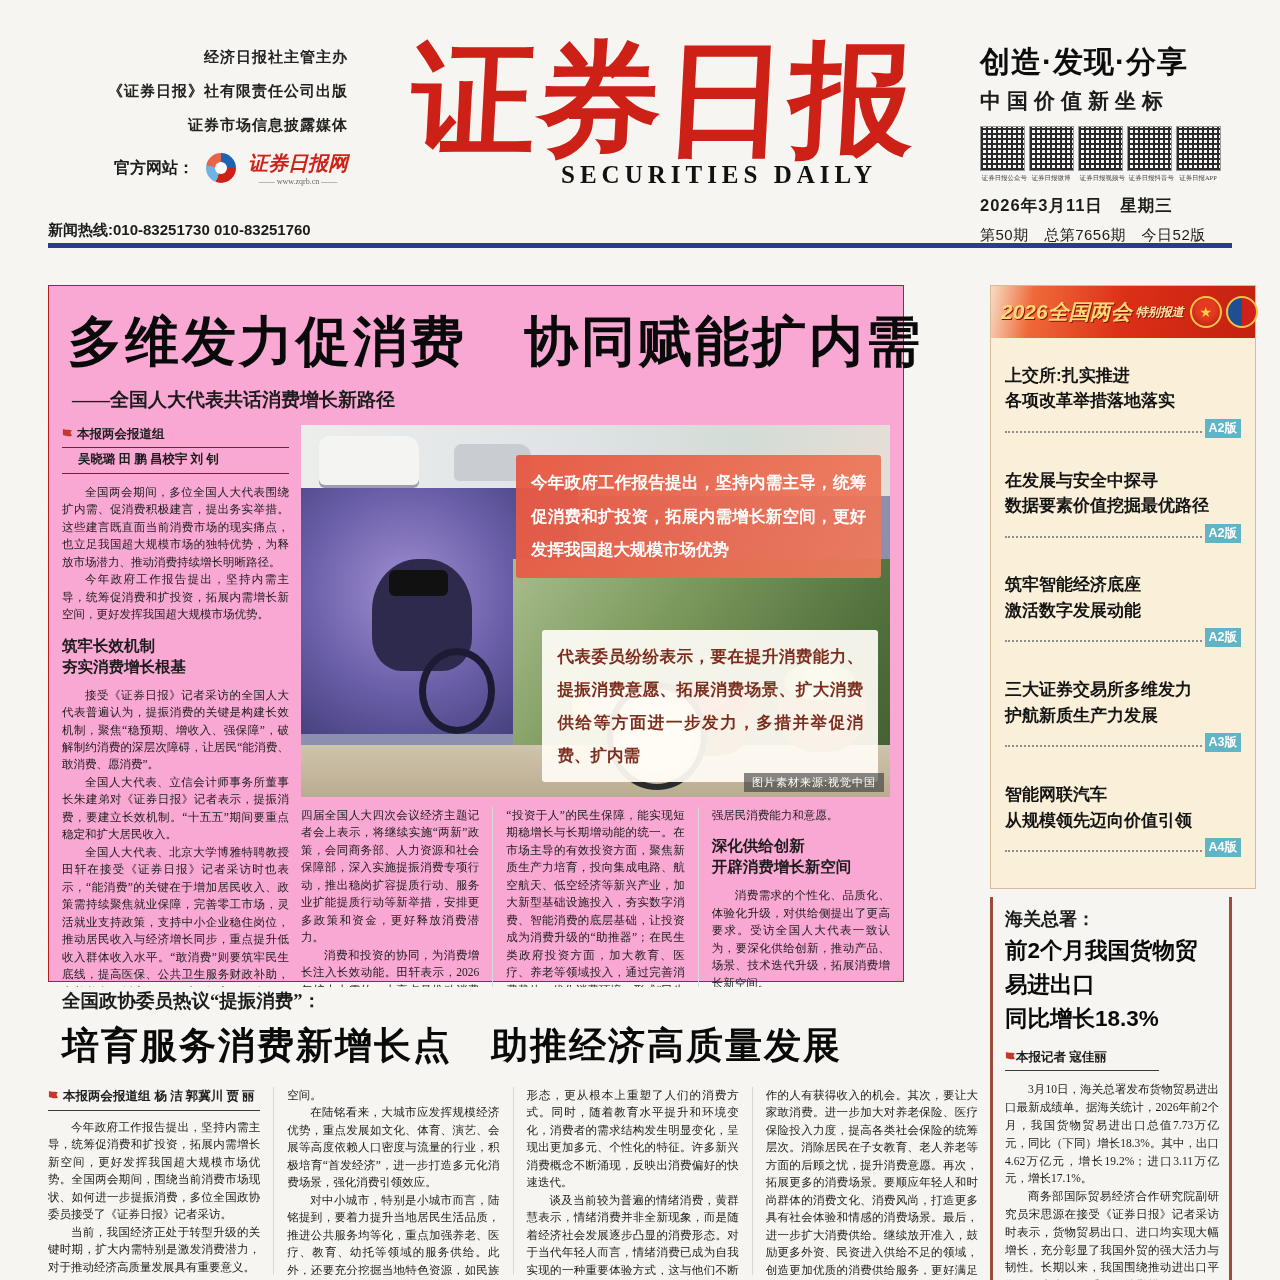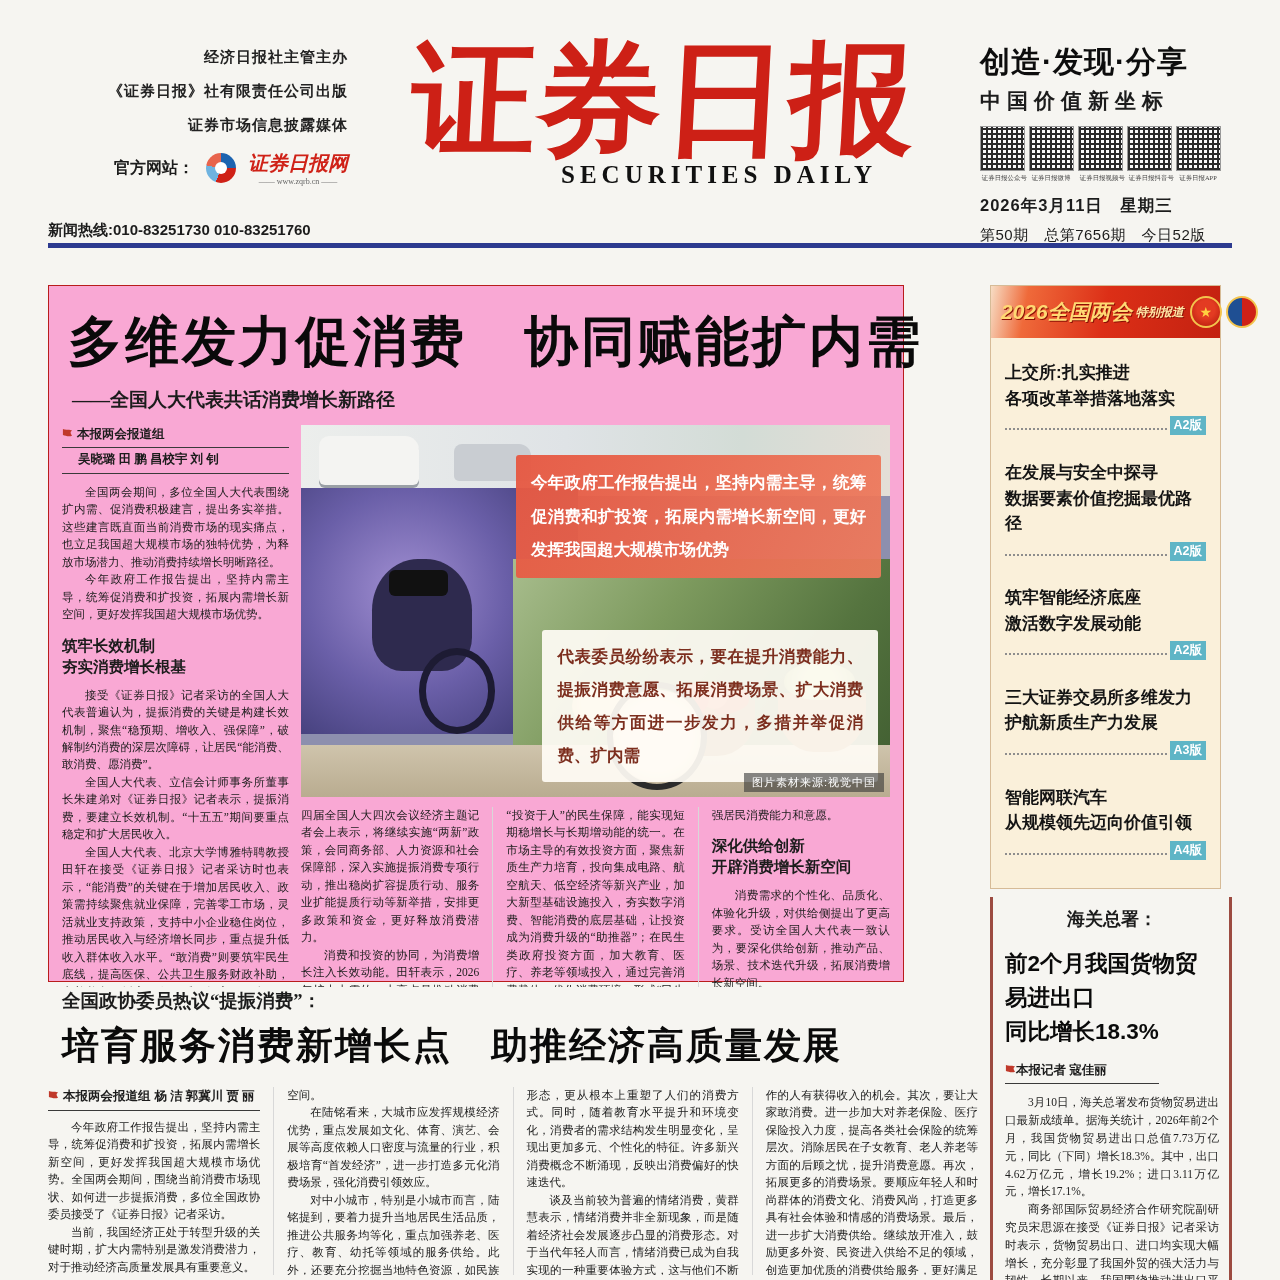--- a/index.html
+++ b/index.html
@@ -89,21 +89,21 @@
     background:linear-gradient(115deg,rgba(230,88,66,.96),rgba(238,122,92,.93));
     color:#fff;font-family:"Liberation Sans",sans-serif;font-weight:700;font-size:16.5px;
     line-height:2.05;text-align:justify;border-radius:3px;}
   .ov-white{position:absolute;left:41%;top:55%;width:57%;box-sizing:border-box;padding:10px 15px;
     background:rgba(255,252,245,.93);color:#7c2e1e;font-family:"Liberation Sans",sans-serif;
     font-weight:700;font-size:16.5px;line-height:2.0;text-align:justify;border-radius:3px;}
   .ph-credit{position:absolute;right:6px;bottom:5px;background:rgba(55,55,55,.6);color:#fff;
     font-family:"Liberation Sans",sans-serif;font-size:11px;padding:2px 8px;letter-spacing:1px;}
 
   
-  .special{position:absolute;left:990px;top:285px;width:231px;height:604px;box-sizing:border-box;
+  .special{position:absolute;left:990px;top:285px;width:266px;height:604px;box-sizing:border-box;
     background:#faf0da;border:1px solid #d6bb97;display:flex;flex-direction:column;}
   .sp-banner{height:52px;flex:none;display:flex;align-items:center;padding:0 6px 0 10px;gap:4px;
     background:linear-gradient(100deg,#f7ddc4 0%,#ef6a3a 16%,#dc2f17 50%,#c32110 100%);}
   .sp-banner-title{font-family:"Liberation Sans",sans-serif;font-style:italic;font-weight:900;
     font-size:21px;color:#ffd973;text-shadow:1px 1px 0 #8a1005;white-space:nowrap;flex:1;}
   .sp-banner-sub{font-family:"Liberation Sans",sans-serif;font-style:italic;font-weight:900;
     font-size:12px;color:#ffe9a8;text-shadow:1px 1px 0 #8a1005;white-space:nowrap;margin-right:2px;}
   .emblem{width:32px;height:32px;border-radius:50%;flex:none;border:2px solid #f3c44d;box-sizing:border-box;
     display:flex;align-items:center;justify-content:center;font-size:14px;color:#ffd040;}
   .emblem-gold{background:radial-gradient(circle at 50% 40%,#e33b22 40%,#c22312 80%);}
@@ -112,21 +112,21 @@
   .sp-item-title{font-family:"Liberation Sans",sans-serif;font-weight:900;font-size:17px;
     line-height:1.5;color:#141414;white-space:pre-line;}
   .sp-leader{display:flex;align-items:flex-end;margin-top:5px;}
   .sp-dots{flex:1;border-bottom:2px dotted #8d8d8d;margin-bottom:5px;}
   .sp-badge{background:#5fb5c6;color:#fff;font-family:"Liberation Sans",sans-serif;
     font-weight:700;font-size:12.5px;padding:1px 4px;margin-left:3px;flex:none;}
 
   
   .customs{position:absolute;left:990px;top:897px;width:242px;height:383px;box-sizing:border-box;
     border-left:3px solid #9c4b41;border-right:3px solid #9c4b41;padding:8px 10px 0 12px;overflow:hidden;}
-  .cu-kicker{font-size:18px;font-weight:900;margin:2px 0 16px;text-align:center;}
+  .cu-kicker{font-size:18px;font-weight:900;margin:2px 0 3px;}
   .cu-headline{font-family:"Liberation Sans",sans-serif;font-weight:800;font-size:22.5px;
     line-height:1.5;white-space:pre-line;margin-bottom:14px;color:#0a0a0a;}
   .cu-byline{display:flex;align-items:center;font-weight:700;font-size:12.5px;
     border-bottom:1.5px solid #3a3a3a;padding-bottom:4px;margin-bottom:10px;width:72%;}
   .cu-body{font-size:11.5px;line-height:1.55;text-align:justify;}
   .cu-body p{margin:0;text-indent:2em;}
 
   
   .cppcc{position:absolute;left:48px;top:988px;width:930px;height:292px;overflow:hidden;}
   .cp-kicker{font-size:18.5px;font-weight:900;margin:0 0 8px 14px;}

